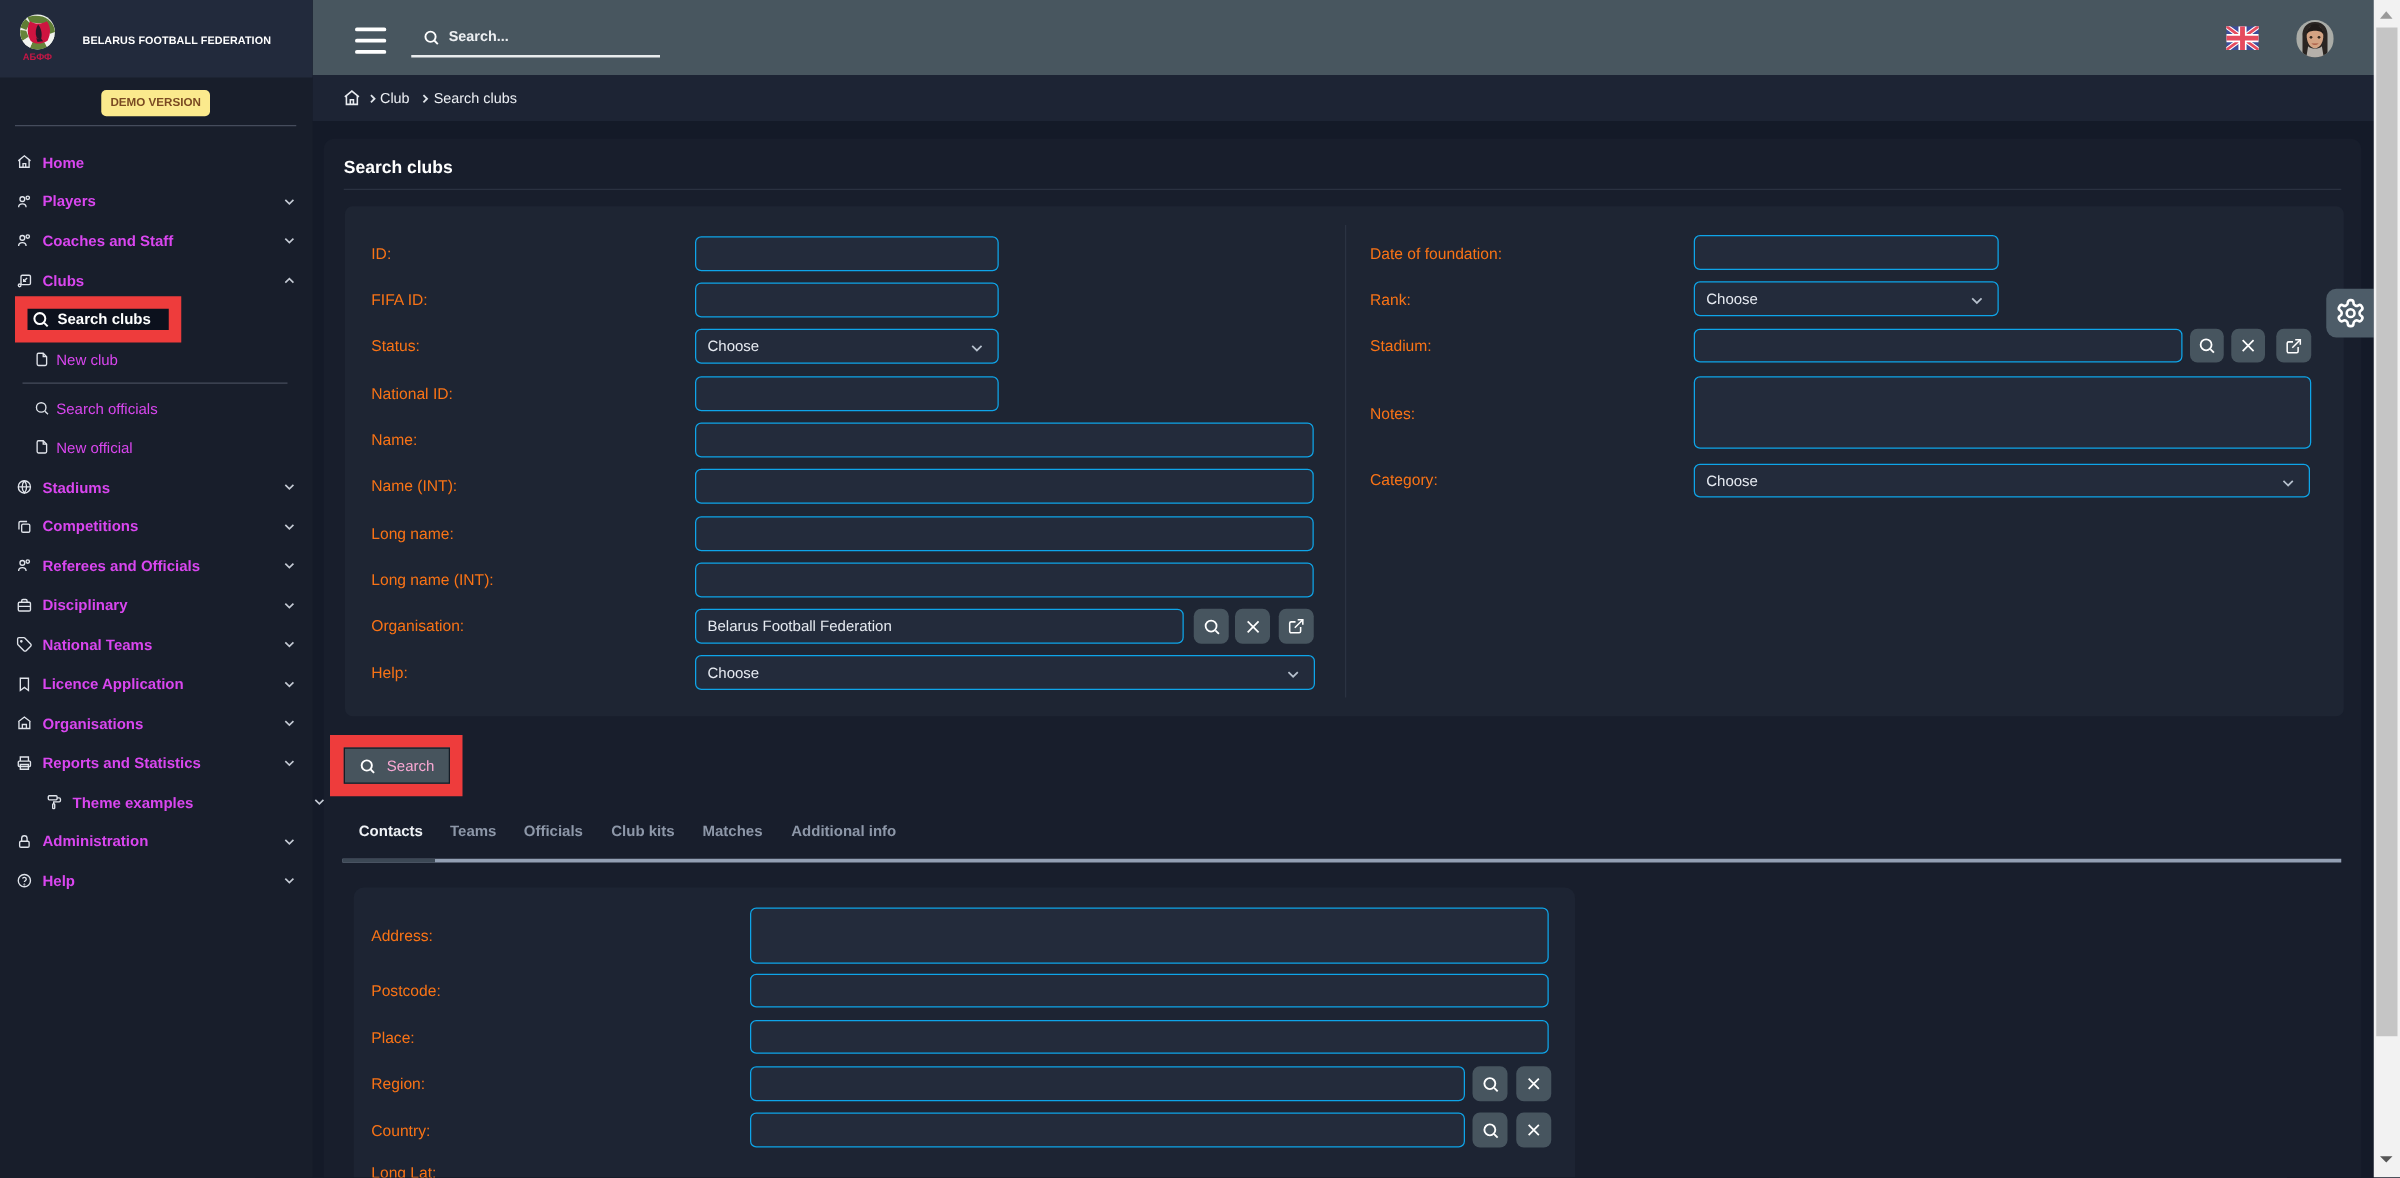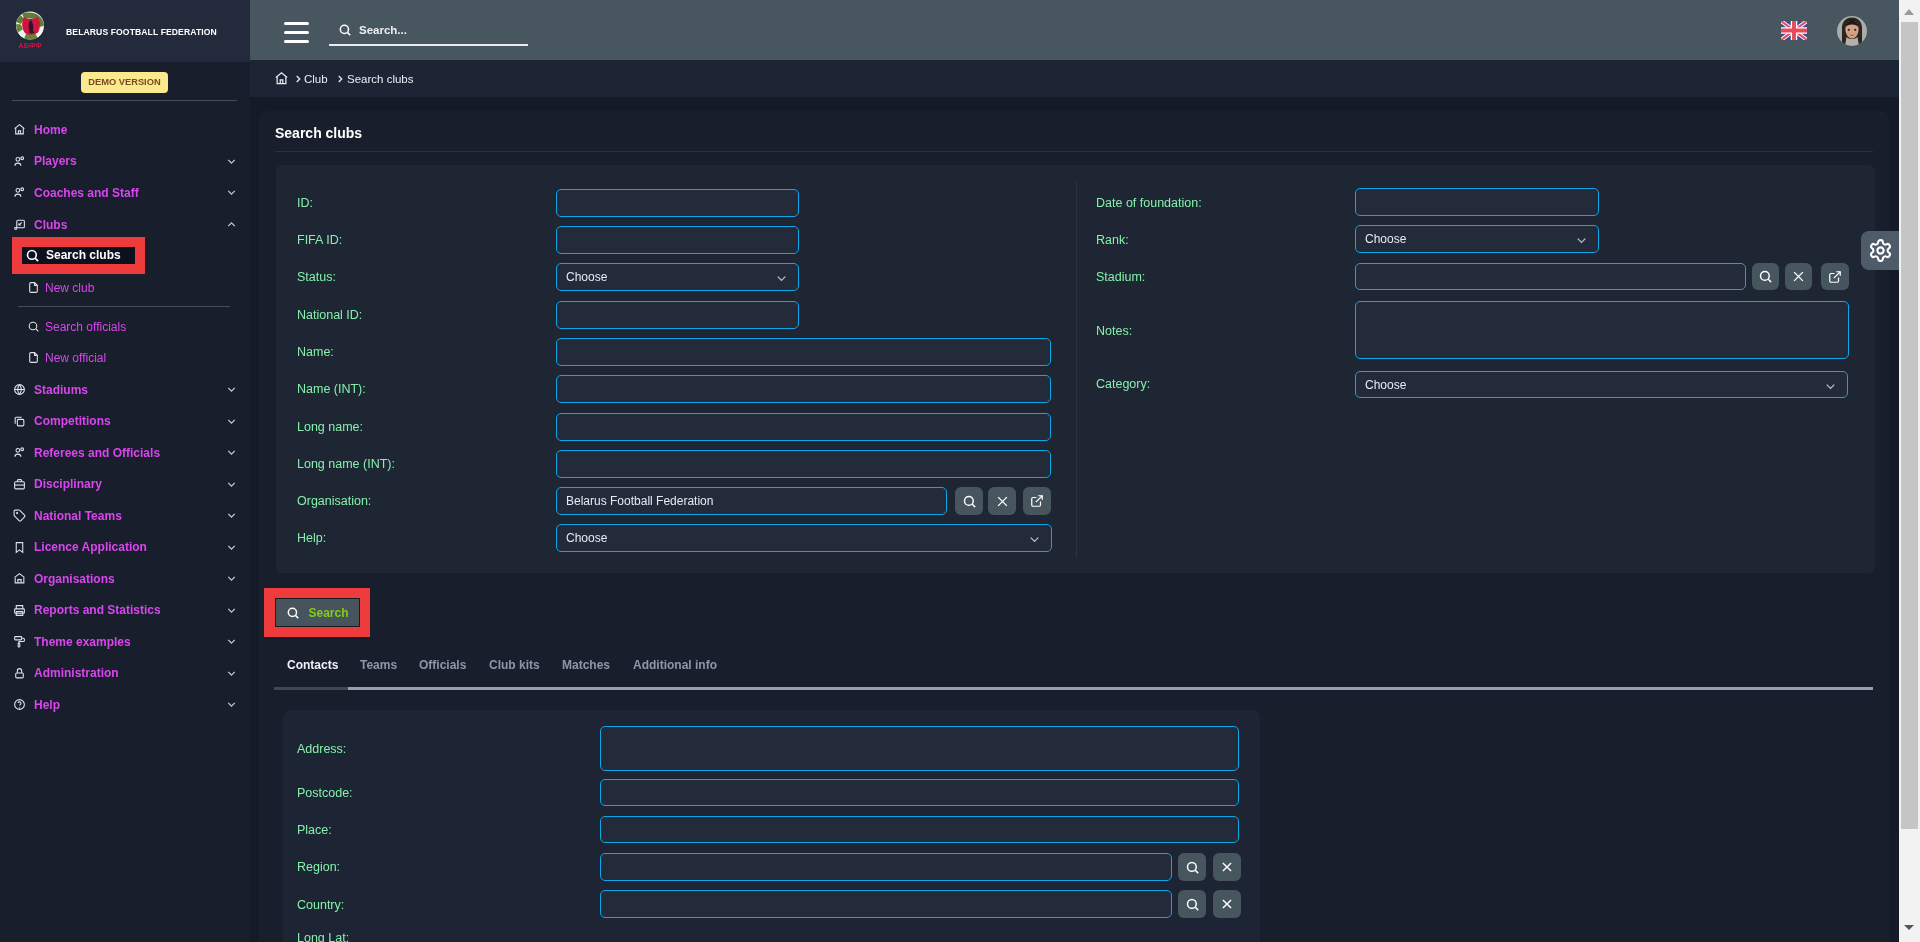--- a/index.html
+++ b/index.html
@@ -1,19 +1,19 @@
 <!DOCTYPE html>
 <html><head>
 <meta charset="utf-8">
 <style>
 *{margin:0;padding:0;box-sizing:border-box;}
 html,body{width:1920px;height:942px;overflow:hidden;}
 body{position:relative;background:#141a28;font-family:"Liberation Sans",sans-serif;}
 .abs{position:absolute;}
-.lbl{position:absolute;color:#86efac;font-size:12.5px;line-height:16px;}
+.lbl{position:absolute;color:#f97316;font-size:12.5px;line-height:16px;}
 .inp{position:absolute;background:#232b3b;border:1px solid #0ea5e9;border-radius:5px;}
 .choose{color:#e6eaf1;font-size:12px;line-height:26px;padding-left:9px;}
 .sbtn{position:absolute;background:#47555f;border-radius:6px;display:flex;align-items:center;justify-content:center;}
 .mi{position:absolute;left:0;width:250px;height:32px;}
 .mi .ic{position:absolute;left:13px;top:9.5px;width:13px;height:13px;}
 .mi .tx{position:absolute;left:34px;top:8px;font-size:12px;font-weight:700;color:#d946ef;line-height:16px;white-space:nowrap;}
 .mi .ch{position:absolute;right:12px;top:9.5px;width:13px;height:13px;}
 .sub .ic{left:27px;}
 .sub .tx{left:45px;font-weight:400;}
 .tab{position:absolute;top:657px;font-size:12px;font-weight:700;color:#8d97a8;line-height:16px;}
@@ -200,21 +200,21 @@
   <svg class="ic" viewBox="0 0 24 24" fill="none" stroke="#dfe3ea" stroke-width="2">
       <path d="M6 9V3h12v6"></path>
       <rect x="3" y="9" width="18" height="8" rx="1.5"></rect>
       <path d="M6 14h12v7H6z"></path>
     </svg>
   <div class="tx">Reports and Statistics</div>
   <svg class="ch" viewBox="0 0 24 24" fill="none" stroke="#c4cad4" stroke-width="2.4">
       <path d="m6 9 6 6 6-6"></path>
     </svg>
 </div>
-<div class="mi" style="top:625.5px;">
+<div class="mi" style="top:625.5px;margin-left:24px;">
   <svg class="ic" viewBox="0 0 24 24" fill="none" stroke="#dfe3ea" stroke-width="2">
       <rect x="3" y="3" width="13" height="6" rx="1.5"></rect>
       <path d="M16 6h3a2 2 0 0 1 2 2v2a2 2 0 0 1-2 2h-8v3"></path>
       <rect x="9.5" y="15" width="3" height="7" rx="1"></rect>
     </svg>
   <div class="tx">Theme examples</div>
   <svg class="ch" viewBox="0 0 24 24" fill="none" stroke="#c4cad4" stroke-width="2.4">
       <path d="m6 9 6 6 6-6"></path>
     </svg>
 </div>
@@ -381,21 +381,21 @@
       <path d="m6 9 6 6 6-6"></path>
     </svg>
 </div>
 
 <div class="abs" style="left:264px;top:588px;width:106px;height:49px;background:#ee3c3c;"></div>
 <div class="abs" style="left:275px;top:598px;width:85px;height:29px;background:#47545d;border:1px solid #161c26;display:flex;align-items:center;justify-content:center;gap:8px;">
   <svg width="14" height="14" viewBox="0 0 24 24" fill="none" stroke="#ffffff" stroke-width="2.6">
       <circle cx="11" cy="11" r="7"></circle>
       <path d="m21 21-4.5-4.5"></path>
     </svg>
-  <span style="color:#84cc16;font-size:12px;font-weight:700;">Search</span>
+  <span style="color:#f9a8d4;font-size:12px;font-weight:400;">Search</span>
 </div>
 
 <div class="tab" style="left:287px;color:#eef1f5;">Contacts</div>
 <div class="tab" style="left:360px;">Teams</div>
 <div class="tab" style="left:419px;">Officials</div>
 <div class="tab" style="left:489px;">Club kits</div>
 <div class="tab" style="left:562px;">Matches</div>
 <div class="tab" style="left:633px;">Additional info</div>
 <div class="abs" style="left:274px;top:687px;width:1599px;height:3px;background:#93a0b4;"></div>
 <div class="abs" style="left:274px;top:687px;width:74px;height:3px;background:#3c4855;"></div>

